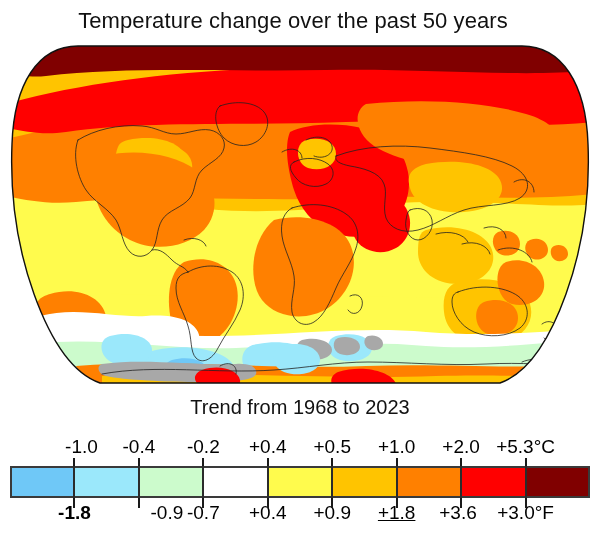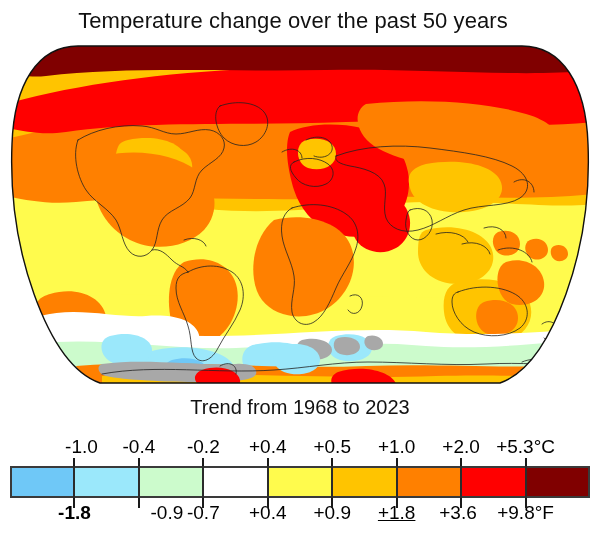--- a/index.html
+++ b/index.html
@@ -353,21 +353,21 @@
     </div>
   <div id="colorbar-frame"></div>
   <div class="cb-labels" id="colorbar-labels-fahrenheit">
       <div class="cb-label" style="left: 64.4444px; font-weight: bold;">-1.8</div>
       <div class="cb-label" style="left: 128.889px; margin-left: 28px;">-0.9</div>
       <div class="cb-label" style="left: 193.333px;">-0.7</div>
       <div class="cb-label" style="left: 257.778px;">+0.4</div>
       <div class="cb-label" style="left: 322.222px;">+0.9</div>
       <div class="cb-label" style="left: 386.667px; text-decoration: underline;">+1.8</div>
       <div class="cb-label" style="left: 448px;">+3.6</div>
-      <div class="cb-label" style="left: 515.556px;">+9.8°F</div>
+      <div class="cb-label" style="left: 515.556px;">+3.0°F</div>
     </div>
 <div class="cb-tick cb-tick-up" style="left: 63.4444px;"></div>
     <div class="cb-tick cb-tick-in" style="left: 63.4444px;"></div>
     <div class="cb-tick cb-tick-dn" style="left: 63.4444px;"></div>
     <div class="cb-tick cb-tick-up" style="left: 127.889px;"></div>
     <div class="cb-tick cb-tick-in" style="left: 127.889px;"></div>
     <div class="cb-tick cb-tick-dn" style="left: 127.889px;"></div>
     <div class="cb-tick cb-tick-up" style="left: 192.333px;"></div>
     <div class="cb-tick cb-tick-in" style="left: 192.333px;"></div>
     <div class="cb-tick cb-tick-dn" style="left: 192.333px;"></div>

